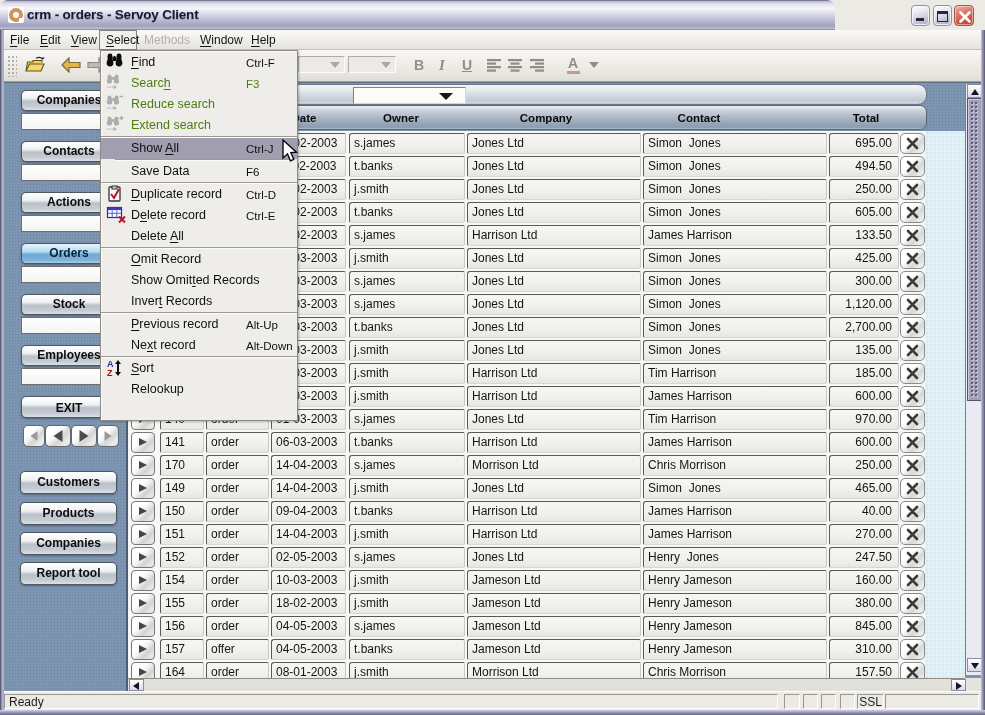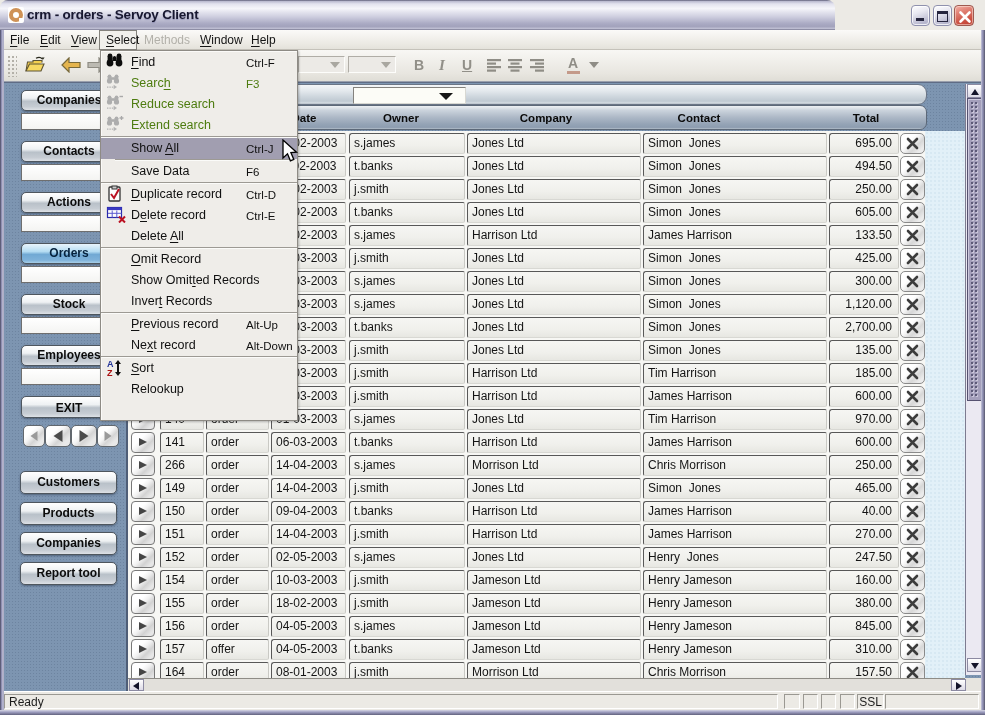--- a/index.html
+++ b/index.html
@@ -449,21 +449,21 @@
 <span class="xb">
             <svg width="13" height="13" viewBox="0 0 13 13">
               <path d="M2,2 L11,11 M11,2 L2,11" stroke="#3c3c3c" stroke-width="2.6" stroke-linecap="round"></path>
             </svg>
           </span>
 </div>
 <div class="row" style="top:323.5px">
 <span class="ab">
             <i></i>
           </span>
-<span class="cell c1">266</span>
+<span class="cell c1">170</span>
 <span class="cell c2">order</span>
 <span class="cell c3">14-04-2003</span>
 <span class="cell c4">s.james</span>
 <span class="cell c5">Morrison Ltd</span>
 <span class="cell c6">Chris Morrison</span>
 <span class="cell c7">250.00</span>
 <span class="xb">
             <svg width="13" height="13" viewBox="0 0 13 13">
               <path d="M2,2 L11,11 M11,2 L2,11" stroke="#3c3c3c" stroke-width="2.6" stroke-linecap="round"></path>
             </svg>

